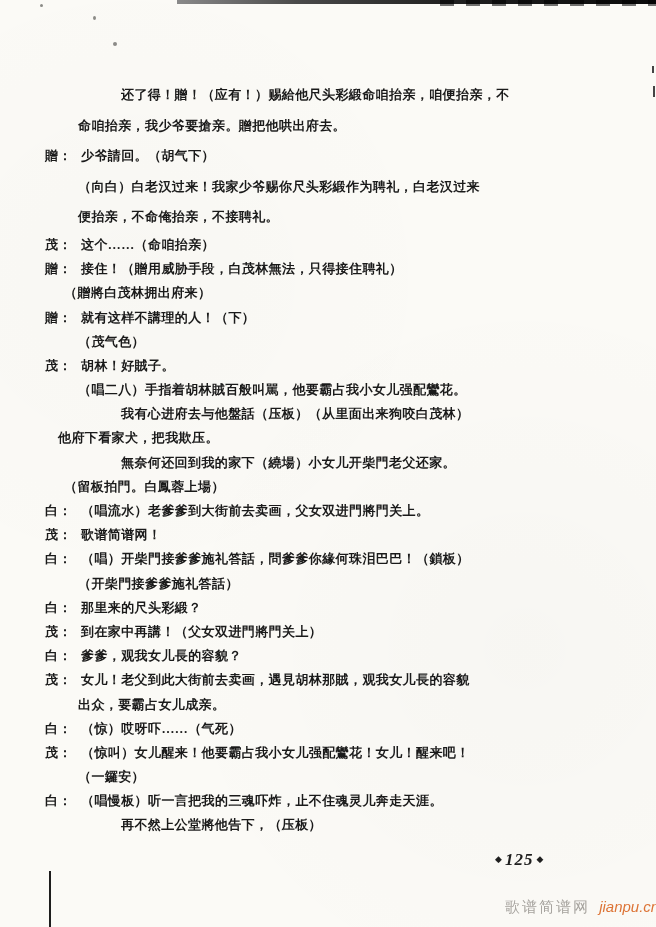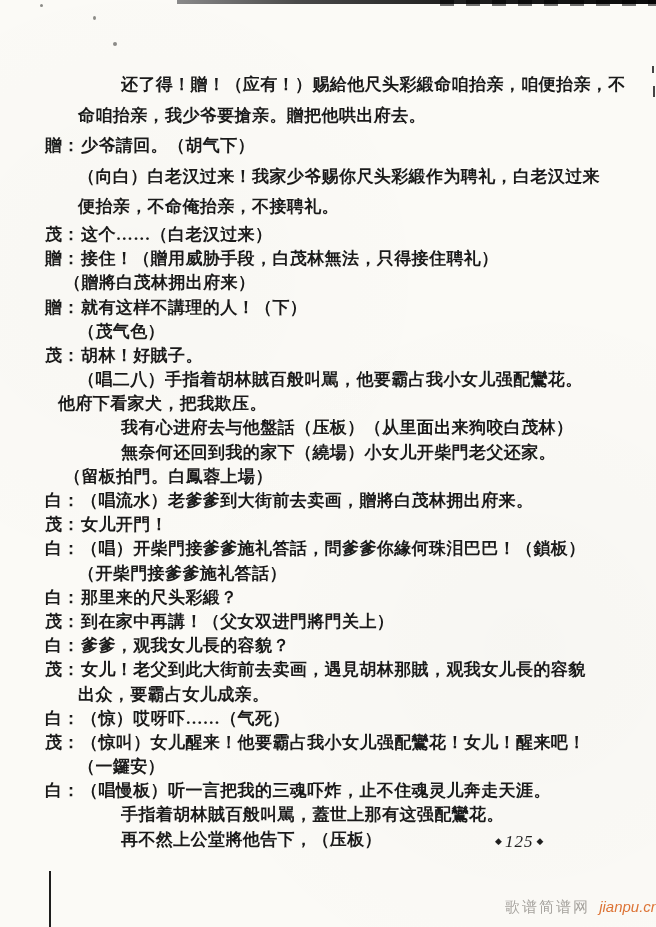--- a/index.html
+++ b/index.html
@@ -44,47 +44,47 @@
   .speck { position: absolute; background: #8b8b87; border-radius: 50%; }
   .speck.s1 { left: 40px;  top: 4px;  width: 3px; height: 3px; }
   .speck.s2 { left: 93px;  top: 16px; width: 3px; height: 4px; }
   .speck.s3 { left: 113px; top: 42px; width: 4px; height: 4px; }
   .edge-tick { position: absolute; background: #444; }
   .edge-tick.t1 { right: 2px; top: 66px; width: 2px; height: 7px; }
   .edge-tick.t2 { right: 1px; top: 86px; width: 2px; height: 11px; }
 
   .script {
     position: absolute;
-    top: 70px;
+    top: 80px;
     left: 45px;
     right: 14px;
     color: #1a1a1a;
-    font-size: 17px;
+    font-size: 13px;
     font-weight: 700;
     letter-spacing: 0.4px;
   }
   .line {
     display: flex;
     height: 24.2px;
     line-height: 24.2px;
     white-space: nowrap;
   }
   .line.sp { height: 30.6px; line-height: 30.6px; }
   .speaker { flex: 0 0 36px; width: 36px; }
   .ind1   { padding-left: 33px; }
   .ind1b  { padding-left: 19px; }
   .ind2   { padding-left: 76px; }
   .indout { padding-left: 13px; }
 
   .pagenum {
     position: absolute;
-    top: 832px; left: 492px;
+    top: 850px; left: 492px;
     color: #1f1f1f;
     font-size: 17px;
-    font-weight: normal;
+    font-weight: bold;
     font-style: italic;
     letter-spacing: 1px;
   }
   .pagenum .diamond {
     font-style: normal;
     font-size: 9px;
     vertical-align: 3px;
     letter-spacing: 0;
     padding: 0 3px;
   }
@@ -123,21 +123,21 @@
       <span>少爷請回。（胡气下）</span>
     </div>
     <div class="line sp ind1">
       <span>（向白）白老汉过来！我家少爷赐你尺头彩緞作为聘礼，白老汉过来</span>
     </div>
     <div class="line sp ind1">
       <span>便抬亲，不命俺抬亲，不接聘礼。</span>
     </div>
     <div class="line">
       <span class="speaker">茂：</span>
-      <span>这个……（白老汉过来）</span>
+      <span>这个……（命咱抬亲）</span>
     </div>
     <div class="line">
       <span class="speaker">贈：</span>
       <span>接住！（贈用威胁手段，白茂林無法，只得接住聘礼）</span>
     </div>
     <div class="line ind1b">
       <span>（贈將白茂林拥出府来）</span>
     </div>
     <div class="line">
       <span class="speaker">贈：</span>
@@ -146,39 +146,39 @@
     <div class="line ind1">
       <span>（茂气色）</span>
     </div>
     <div class="line">
       <span class="speaker">茂：</span>
       <span>胡林！好賊子。</span>
     </div>
     <div class="line ind1">
       <span>（唱二八）手指着胡林賊百般叫駡，他要霸占我小女儿强配鸞花。</span>
     </div>
+    <div class="line ind2">
+      <span>我有心进府去与他盤話（压板）（从里面出来狗咬白茂林）</span>
+    </div>
     <div class="line indout">
       <span>他府下看家犬，把我欺压。</span>
     </div>
     <div class="line ind2">
-      <span>我有心进府去与他盤話（压板）（从里面出来狗咬白茂林）</span>
-    </div>
-    <div class="line ind2">
       <span>無奈何还回到我的家下（繞場）小女儿开柴門老父还家。</span>
     </div>
     <div class="line ind1b">
       <span>（留板拍門。白鳳蓉上場）</span>
     </div>
     <div class="line">
       <span class="speaker">白：</span>
-      <span>（唱流水）老爹爹到大街前去卖画，贈將白茂林拥出府来。</span>
-    </div>
-    <div class="line">
-      <span class="speaker">茂：</span>
-      <span>女儿开門！</span>
+      <span>（唱流水）老爹爹到大街前去卖画，父女双进門將門关上。</span>
+    </div>
+    <div class="line">
+      <span class="speaker">茂：</span>
+      <span>歌谱简谱网！</span>
     </div>
     <div class="line">
       <span class="speaker">白：</span>
       <span>（唱）开柴門接爹爹施礼答話，問爹爹你緣何珠泪巴巴！（鎖板）</span>
     </div>
     <div class="line ind1">
       <span>（开柴門接爹爹施礼答話）</span>
     </div>
     <div class="line">
       <span class="speaker">白：</span>
@@ -206,23 +206,20 @@
     <div class="line">
       <span class="speaker">茂：</span>
       <span>（惊叫）女儿醒来！他要霸占我小女儿强配鸞花！女儿！醒来吧！</span>
     </div>
     <div class="line ind1">
       <span>（一鑼安）</span>
     </div>
     <div class="line">
       <span class="speaker">白：</span>
       <span>（唱慢板）听一言把我的三魂吓炸，止不住魂灵儿奔走天涯。</span>
-    </div>
-    <div class="line ind2">
-      <span>手指着胡林賊百般叫駡，蓋世上那有这强配鸞花。</span>
     </div>
     <div class="line ind2">
       <span>再不然上公堂將他告下，（压板）</span>
     </div>
 
   </main>
 
   <div class="pagenum">
     <span class="diamond">◆</span><span>125</span><span class="diamond">◆</span>
   </div>

